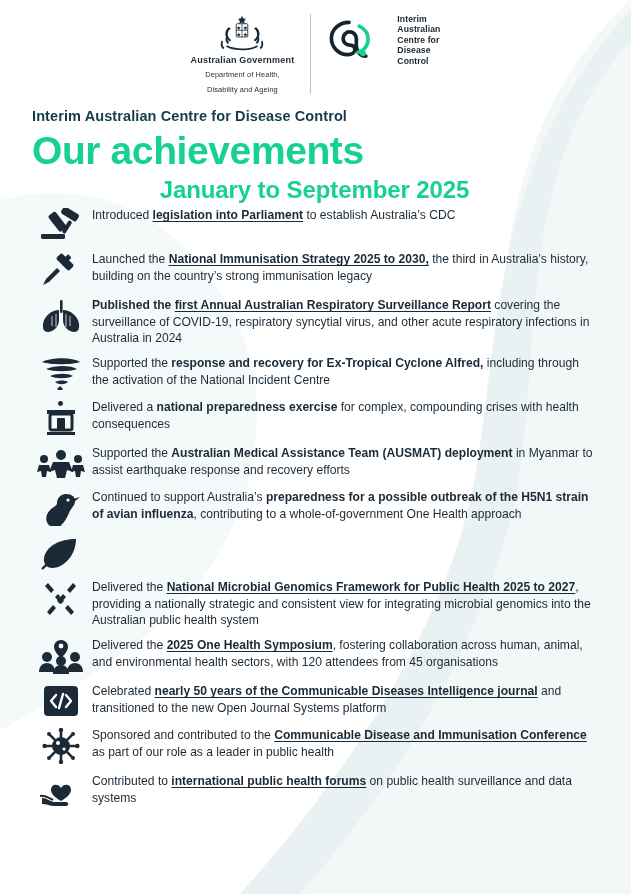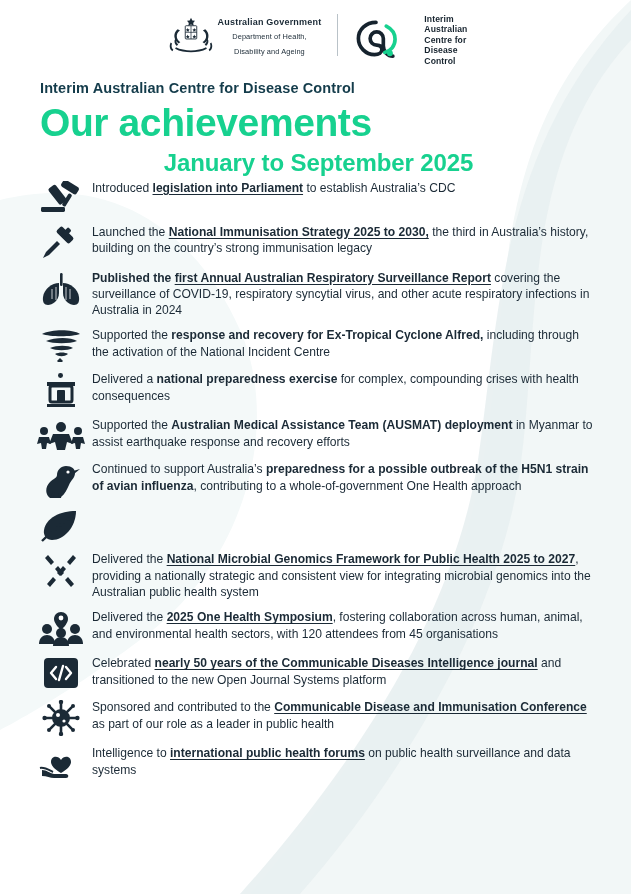--- a/index.html
+++ b/index.html
@@ -30,21 +30,21 @@
   
   .header {
     display: flex;
     justify-content: center;
     align-items: flex-start;
     padding: 14px 0 4px 0;
     gap: 0px;
   }
   .gov-logo {
     display: flex;
-    flex-direction: row;
+    flex-direction: column;
     align-items: center;
     padding-right: 16px;
     border-right: 1px solid #b9c2c8;
   }
   .crest {
     width: 54px;
     height: 38px;
     display: block;
   }
   .gov-text {
@@ -74,22 +74,21 @@
   .cdc-words {
     font-size: 8.6px;
     font-weight: bold;
     color: #16232e;
     line-height: 1.22;
     letter-spacing: .1px;
   }
 
   
   .titles {
-    padding: 10px 34px 0 24px;
-    margin-left: 16px;
+    padding: 10px 34px 0 32px;
   }
   .kicker {
     font-size: 14.5px;
     font-weight: bold;
     color: #143c4b;
     letter-spacing: .1px;
   }
   .headline {
     font-size: 39px;
     font-weight: bold;
@@ -379,17 +378,17 @@
       <div class="row">
         <div class="icon-cell">
           <svg width="44" height="34" viewBox="0 0 44 34">
             <g fill="#1b2a36">
               <path d="M22 14 c-3-5 -10-4 -10 2 0 5 7 9 10 11 3-2 10-6 10-11 0-6-7-7-10-2z"></path>
               <path d="M3 24 c5 0 7 3 12 4 h12 c3 0 3 4 0 4 H15 c-4 0 -7 -2 -12 -2z"></path>
               <path d="M1 22 c4 -1 9 2 13 4" stroke="#1b2a36" stroke-width="2" fill="none"></path>
             </g>
           </svg>
         </div>
-        <div class="text-cell"><span>Intelligence to </span><span class="u">international public health forums</span><span> on public health surveillance and data systems</span></div>
+        <div class="text-cell"><span>Contributed to </span><span class="u">international public health forums</span><span> on public health surveillance and data systems</span></div>
       </div>
     </div>
 
 </div>
 
 </body></html>

